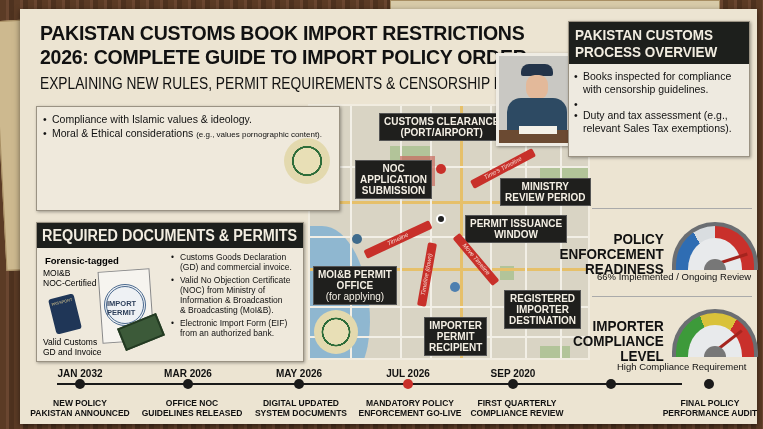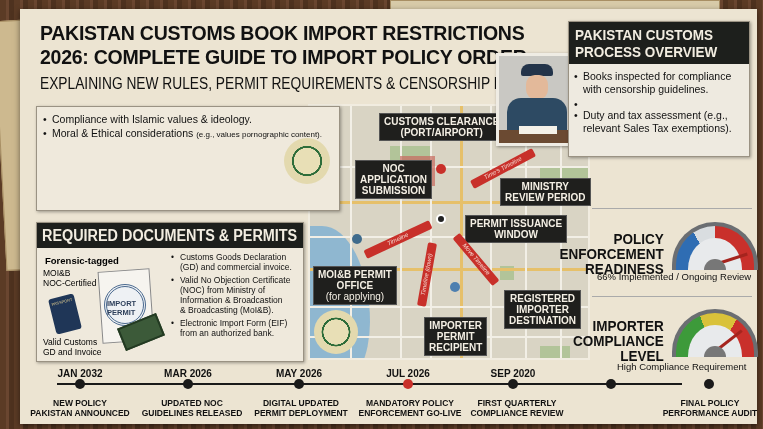--- a/index.html
+++ b/index.html
@@ -233,26 +233,26 @@
 <div class="tl-date" style="left:188px">MAR 2026</div>
 <div class="tl-date" style="left:299px">MAY 2026</div>
 <div class="tl-date" style="left:408px">JUL 2026</div>
 <div class="tl-date" style="left:513px">SEP 2020</div>
 
 <div class="tl-ev" style="left:80px">
     <div>NEW POLICY</div>
     <div>PAKISTAN ANNOUNCED</div>
   </div>
 <div class="tl-ev" style="left:192px">
-    <div>UPDATED NOC</div>
+    <div>OFFICE NOC</div>
     <div>GUIDELINES RELEASED</div>
   </div>
 <div class="tl-ev" style="left:301px">
     <div>DIGITAL UPDATED</div>
-    <div>PERMIT DEPLOYMENT</div>
+    <div>SYSTEM DOCUMENTS</div>
   </div>
 <div class="tl-ev" style="left:410px">
     <div>MANDATORY POLICY</div>
     <div>ENFORCEMENT GO-LIVE</div>
   </div>
 <div class="tl-ev" style="left:517px">
     <div>FIRST QUARTERLY</div>
     <div>COMPLIANCE REVIEW</div>
   </div>
 <div class="tl-ev" style="left:710px">

